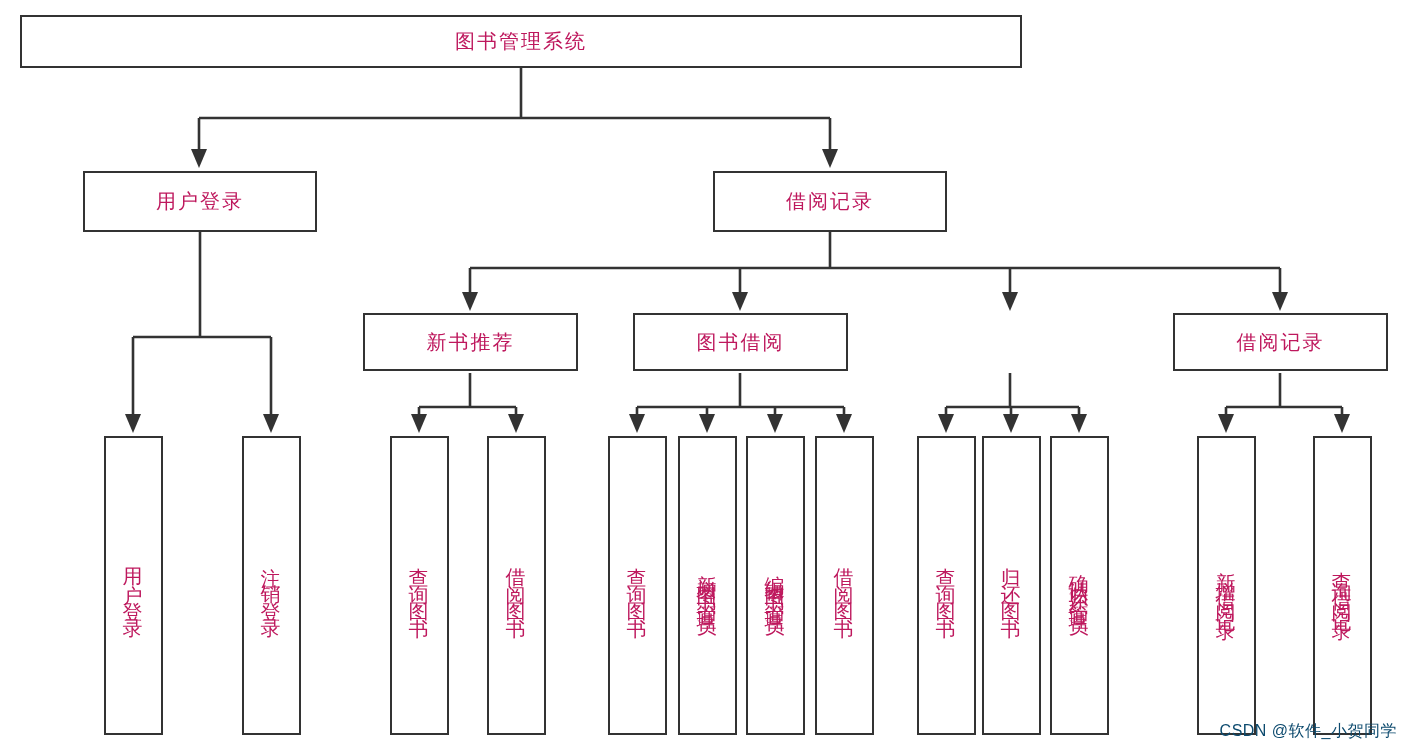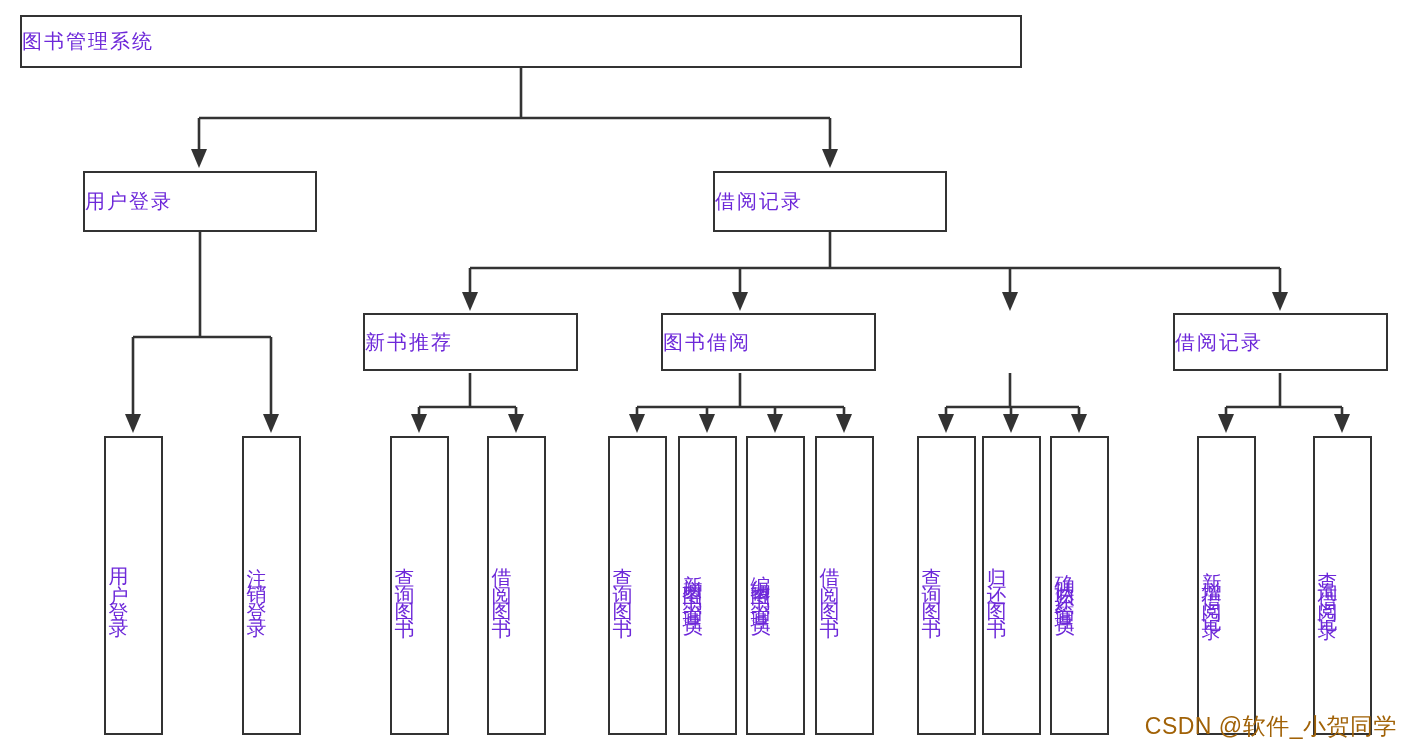--- a/index.html
+++ b/index.html
@@ -23,55 +23,56 @@
   }
   .connectors path { stroke: #333333; stroke-width: 2.6; fill: none; }
   .connectors polygon { fill: #333333; }
 
   .box {
     position: absolute;
     border: 2.4px solid #333333;
     background: #ffffff;
     display: flex;
     align-items: center;
+    justify-content: center;
     font-size: 20px;
-    color: #6d28d9;
+    color: #be185d;
     letter-spacing: 2px;
   }
 
   .box.root  { left: 20px;  top: 15px;  width: 1002px; height: 53px; }
 
   .box.lvl2  { width: 234px; height: 61px; top: 171px; }
   .box.lvl2.n-user-login    { left: 83px;  }
   .box.lvl2.n-book-mgmt     { left: 713px; }
 
   .box.lvl3  { width: 215px; height: 58px; top: 313px; }
   .box.lvl3.n-new-book      { left: 363px;  }
-  .box.lvl3.n-book-borrow   { left: 661px;  }
+  .box.lvl3.n-book-borrow   { left: 633px;  }
   .box.lvl3.n-current       { left: 903px;  }
   .box.lvl3.n-records       { left: 1173px; }
 
   .box.leaf  { width: 59px; height: 299px; top: 436px; }
 
   .vlabel {
     writing-mode: vertical-rl;
     text-orientation: mixed;
     letter-spacing: 17px;
     font-size: 20px;
     white-space: nowrap;
   }
   .vlabel.ls-mid   { letter-spacing: 10px; }
   .vlabel.ls-tight { letter-spacing: 6px;  }
 
   .watermark {
     position: absolute;
     right: 8px;
     bottom: 5px;
-    font-size: 23px;
-    color: #a16207;
+    font-size: 16px;
+    color: #0c4a6e;
     letter-spacing: 0.5px;
   }
 </style>
 </head>
 <body>
 
 <div class="canvas">
 
   <svg class="connectors" viewBox="0 0 1405 747" xmlns="http://www.w3.org/2000/svg">
 

